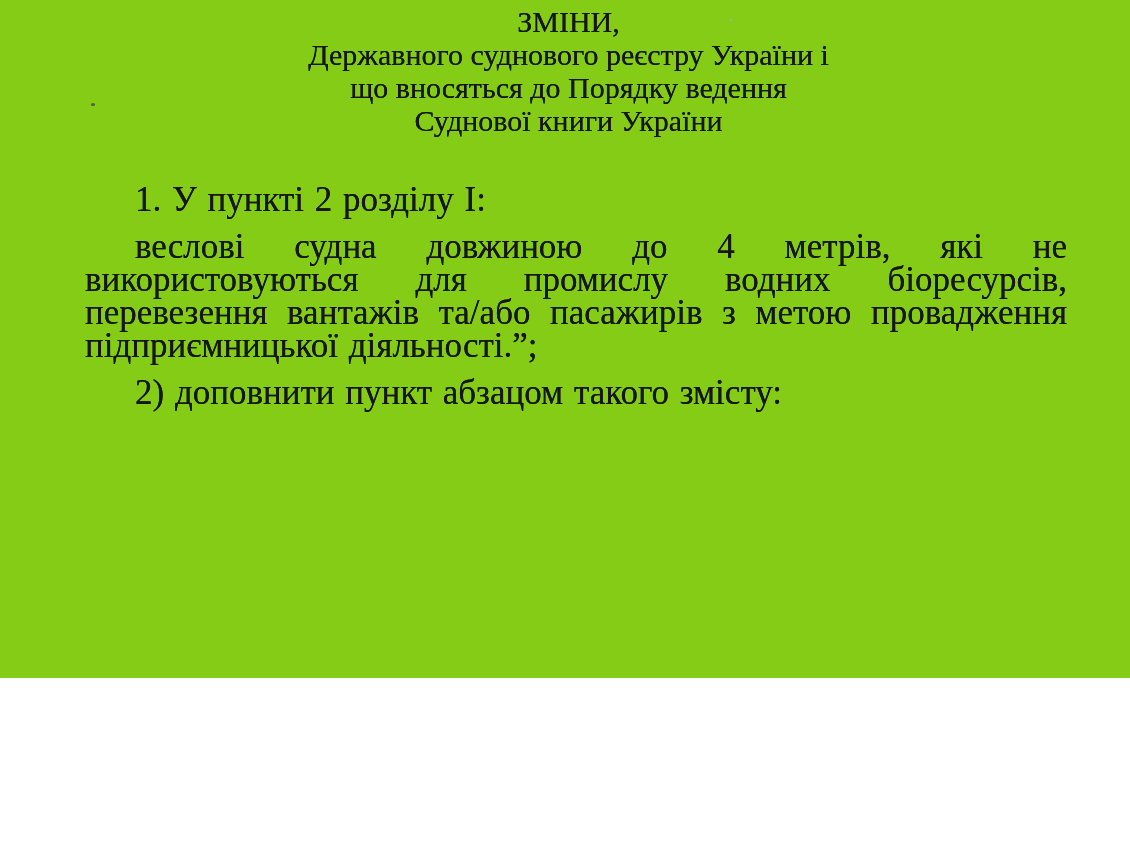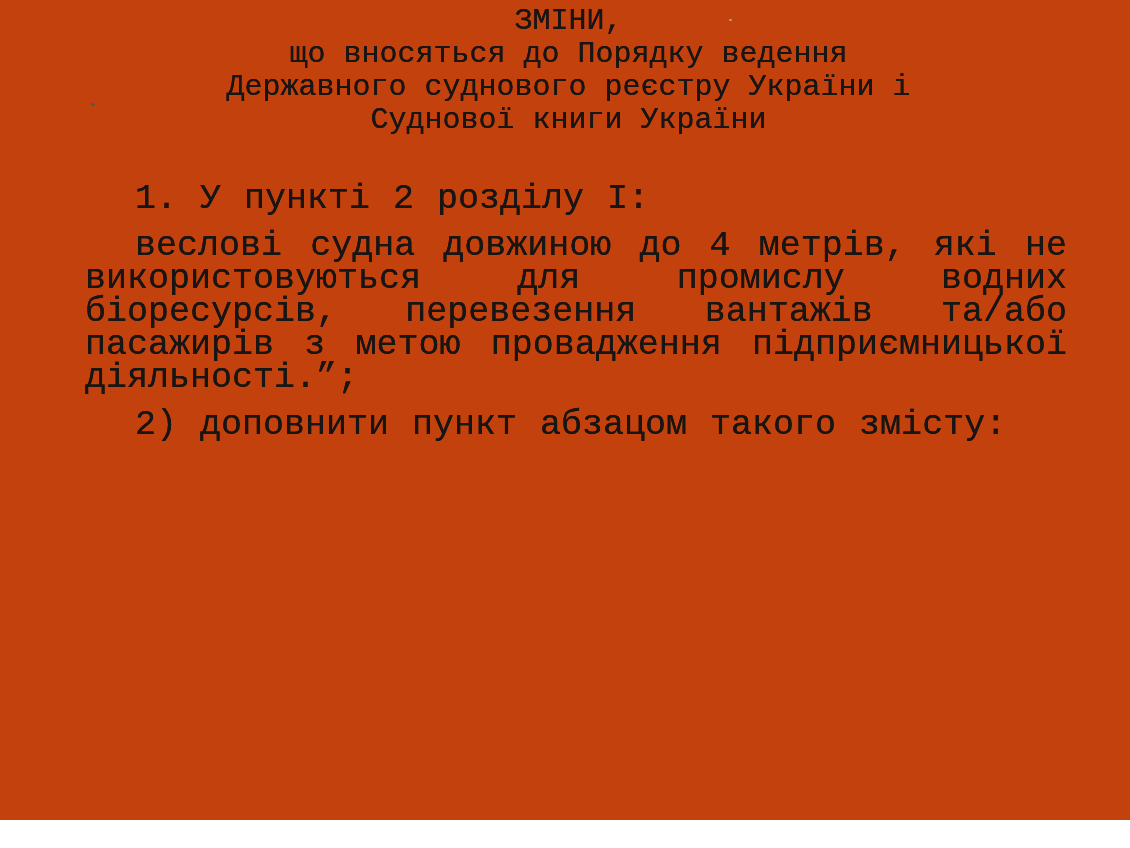--- a/index.html
+++ b/index.html
@@ -8,24 +8,24 @@
   }
   body {
     width: 1130px;
     height: 848px;
     overflow: hidden;
     background: #ffffff;
   }
   .page {
     position: relative;
     width: 1130px;
-    height: 820px;
-    background: #c2410c;
+    height: 678px;
+    background: #84cc16;
     color: #161616;
-    font-family: Liberation Mono, monospace;
+    font-family: Liberation Serif, serif;
     -webkit-font-smoothing: antialiased;
   }
   .content {
     position: absolute;
     left: 85px;
     top: 5px;
     width: 982px;
   }
   .doc-title {
     margin: 0 0 46px -15px;
@@ -68,22 +68,22 @@
   }
 </style>
 </head>
 <body>
 
 <div class="page">
   <div class="content">
 
     <h1 class="doc-title">
       <span class="title-line">ЗМІНИ,</span>
+      <span class="title-line">Державного суднового реєстру України і</span>
       <span class="title-line">що вносяться до Порядку ведення</span>
-      <span class="title-line">Державного суднового реєстру України і</span>
       <span class="title-line">Суднової книги України</span>
     </h1>
 
     <p class="doc-paragraph">1. У пункті 2 розділу І:</p>
     <p class="doc-paragraph">веслові судна довжиною до 4 метрів, які не використовуються для промислу водних біоресурсів, перевезення вантажів та/або пасажирів з метою провадження підприємницької діяльності.”;</p>
     <p class="doc-paragraph">2) доповнити пункт абзацом такого змісту:</p>
 
   </div>
 
   <span class="speck speck-1"></span>

